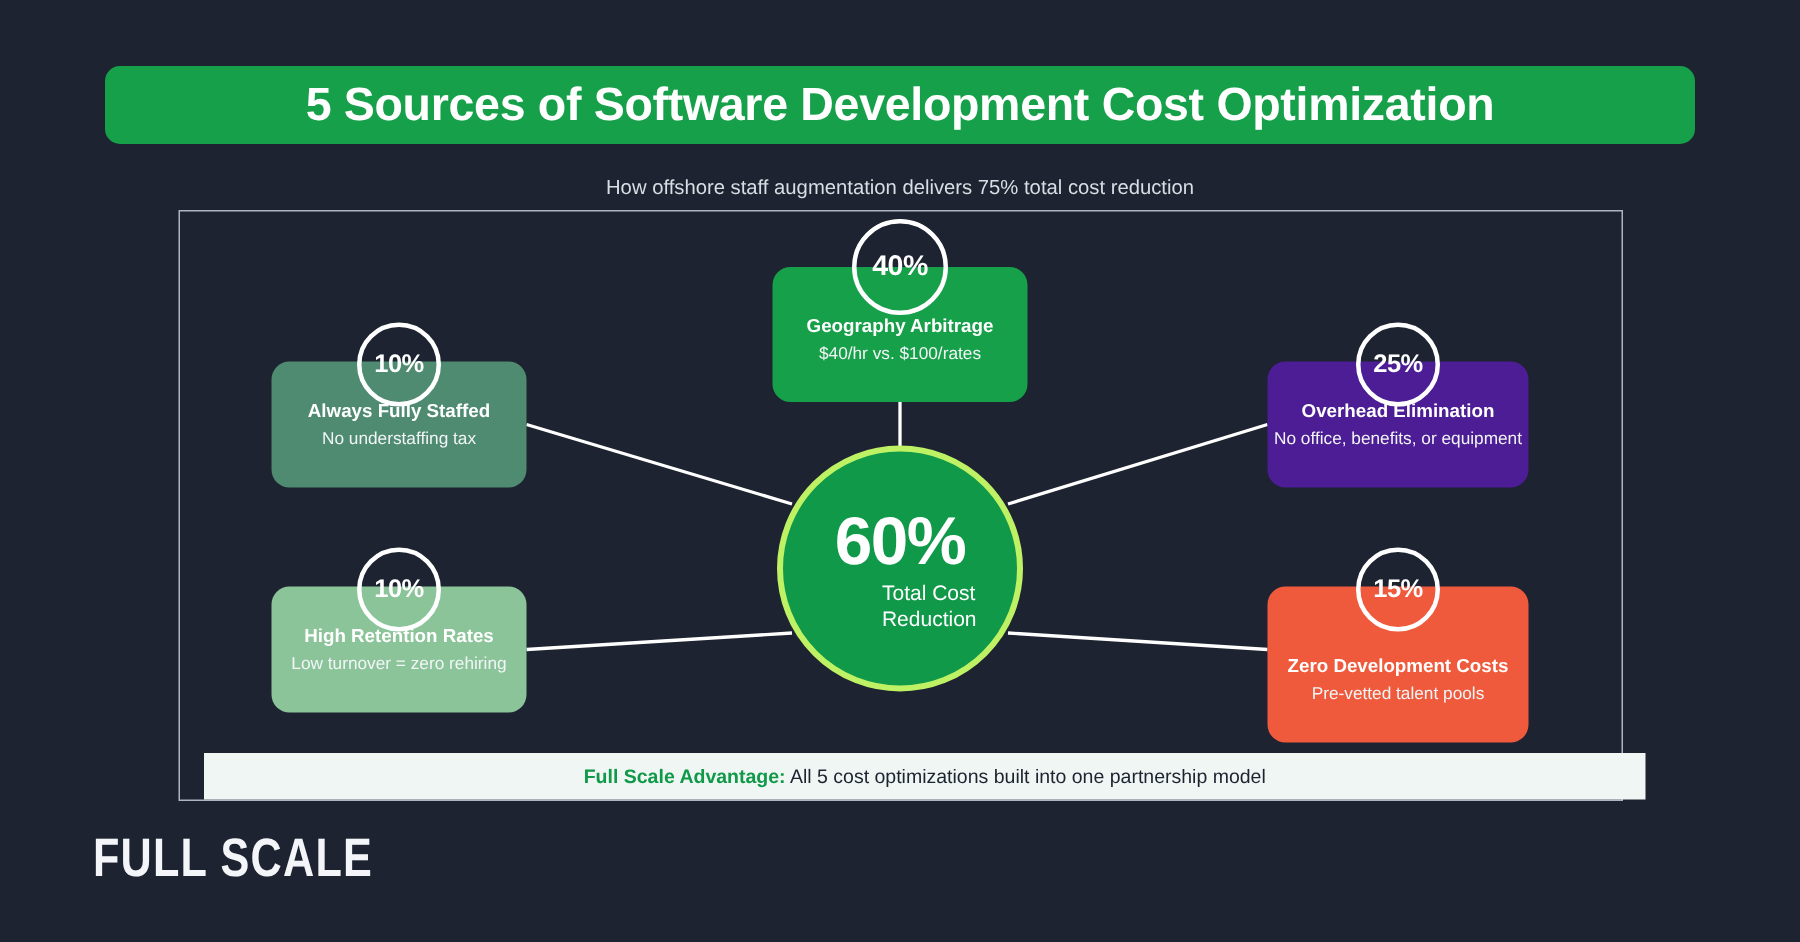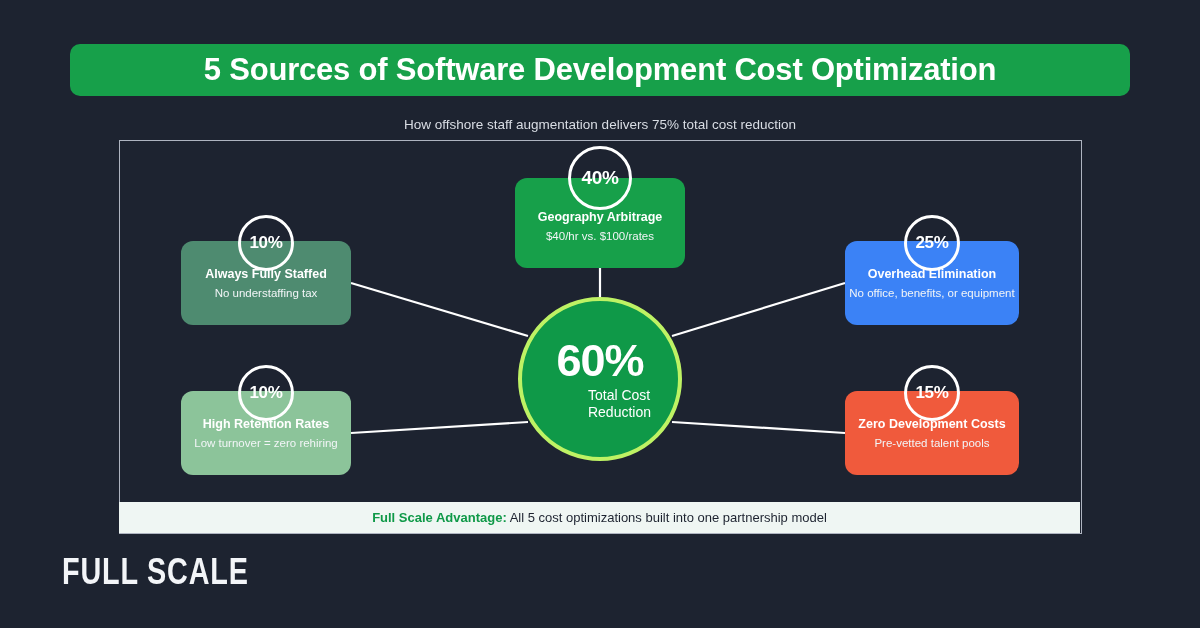--- a/index.html
+++ b/index.html
@@ -114,22 +114,22 @@
   .badge span {
     color: #ffffff;
     font-size: 17px;
     font-weight: bold;
     letter-spacing: -0.3px;
   }
 
   #card-always-fully-staffed { left: 181px; top: 241px;  width: 170px; height: 84px;  background: #4e8b70; }
   #card-high-retention-rates { left: 181px; top: 391px;  width: 170px; height: 84px;  background: #8cc49a; }
   #card-geography-arbitrage  { left: 515px; top: 178px;  width: 170px; height: 90px;  background: #17a04a; }
-  #card-overhead-elimination { left: 845px; top: 241px;  width: 174px; height: 84px;  background: #3b82f6; }
-  #card-zero-recruitment     { left: 845px; top: 391px;  width: 174px; height: 84px;  background: #f05a3c; }
+  #card-overhead-elimination { left: 845px; top: 241px;  width: 174px; height: 84px;  background: #4c1d95; }
+  #card-zero-recruitment     { left: 845px; top: 391px;  width: 174px; height: 104px;  background: #f05a3c; }
 
   #card-geography-arbitrage .badge { top: -32px; width: 64px; height: 64px; }
   #card-geography-arbitrage .badge span { font-size: 19px; }
 
   
   #center-hub {
     position: absolute;
     left: 518px;
     top: 297px;
     width: 164px;
@@ -154,21 +154,21 @@
     color: #ffffff;
     font-size: 14px;
     line-height: 1.15;
     margin-top: 4px;
     margin-left: 39px;
   }
 
   
   #footer-strip {
     position: absolute;
-    left: 119px;
+    left: 136px;
     top: 502px;
     width: 961px;
     height: 31px;
     background: #eff6f3;
     display: flex;
     align-items: center;
     justify-content: center;
   }
   #footer-text {
     font-size: 13px;

